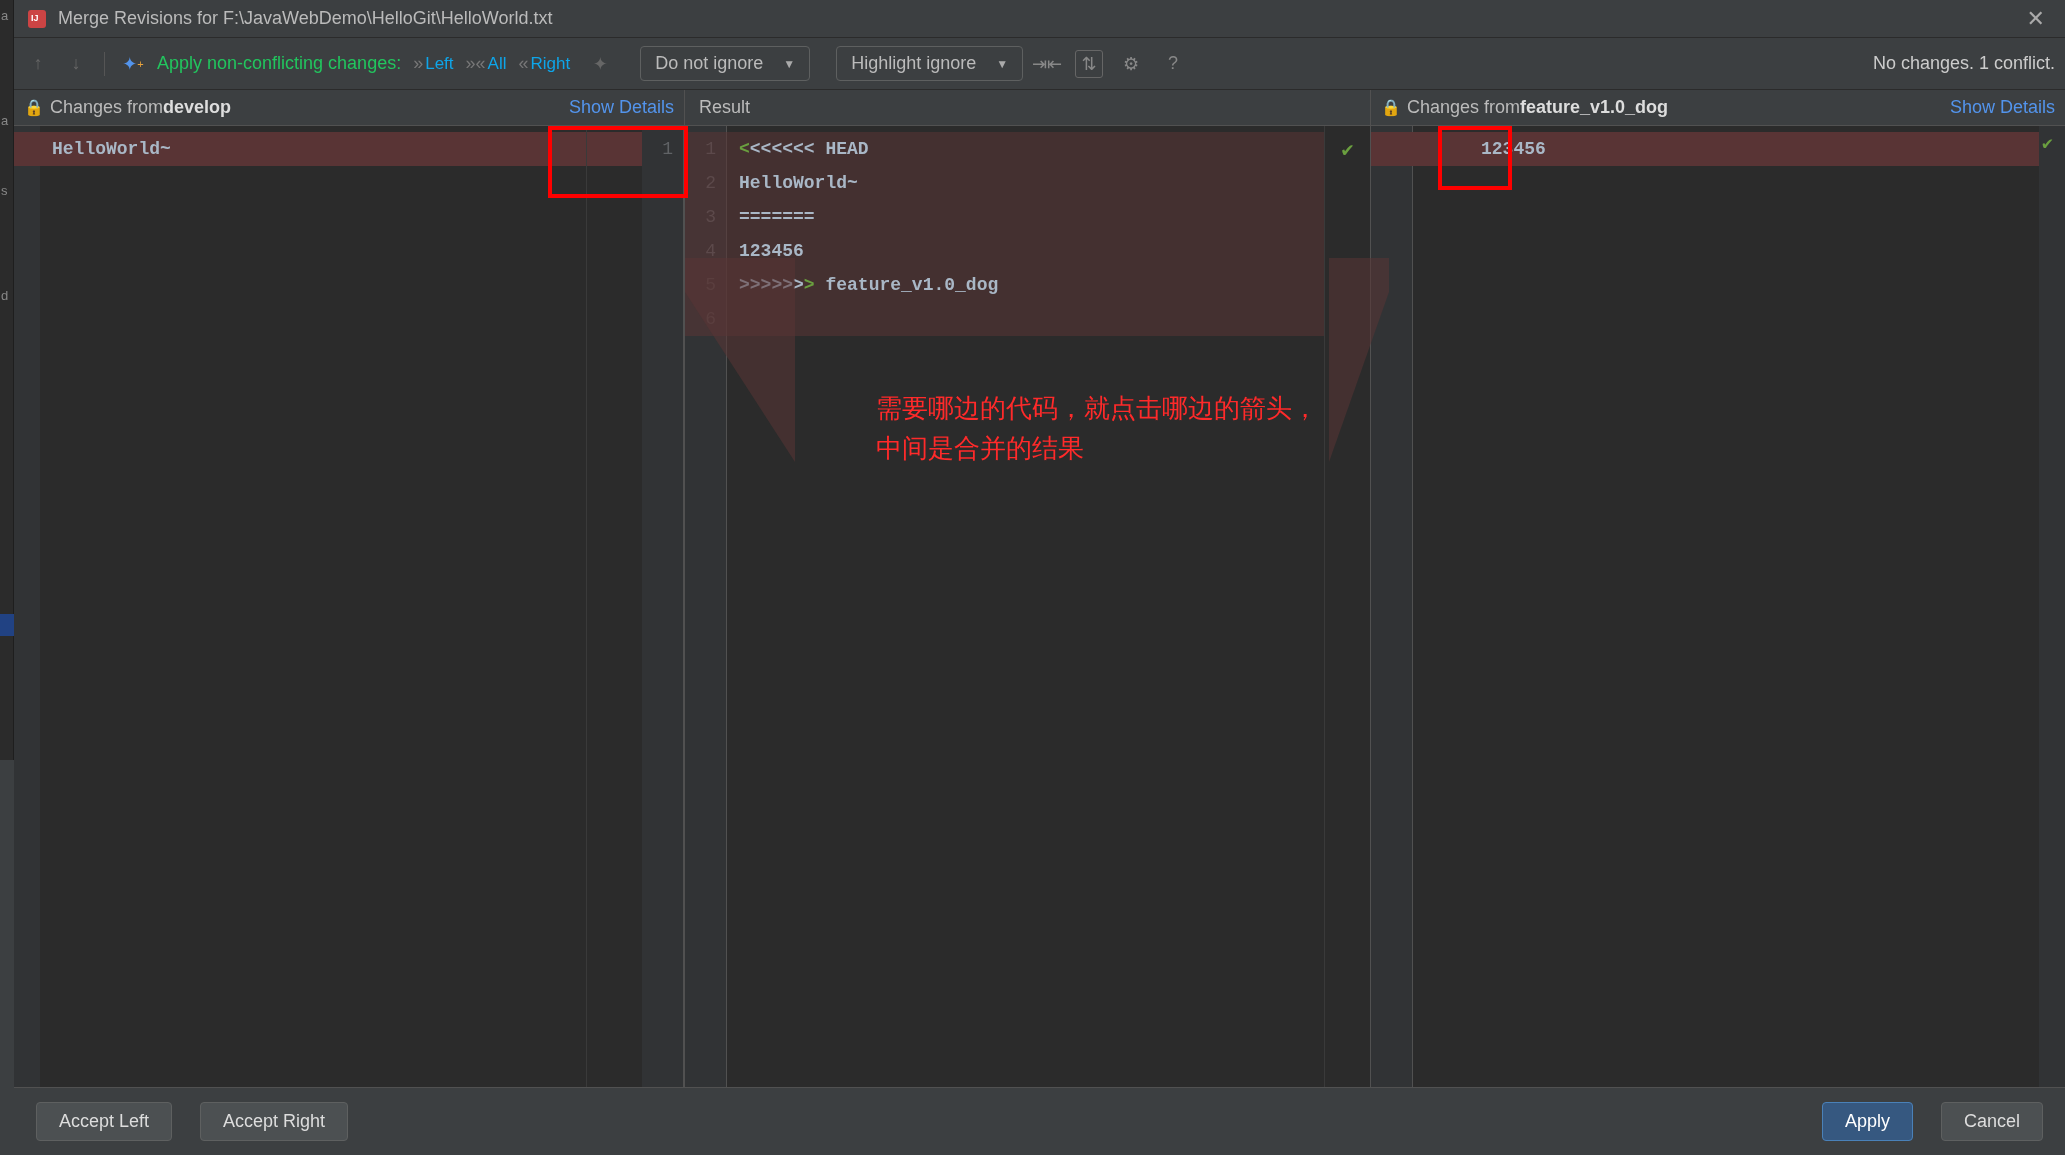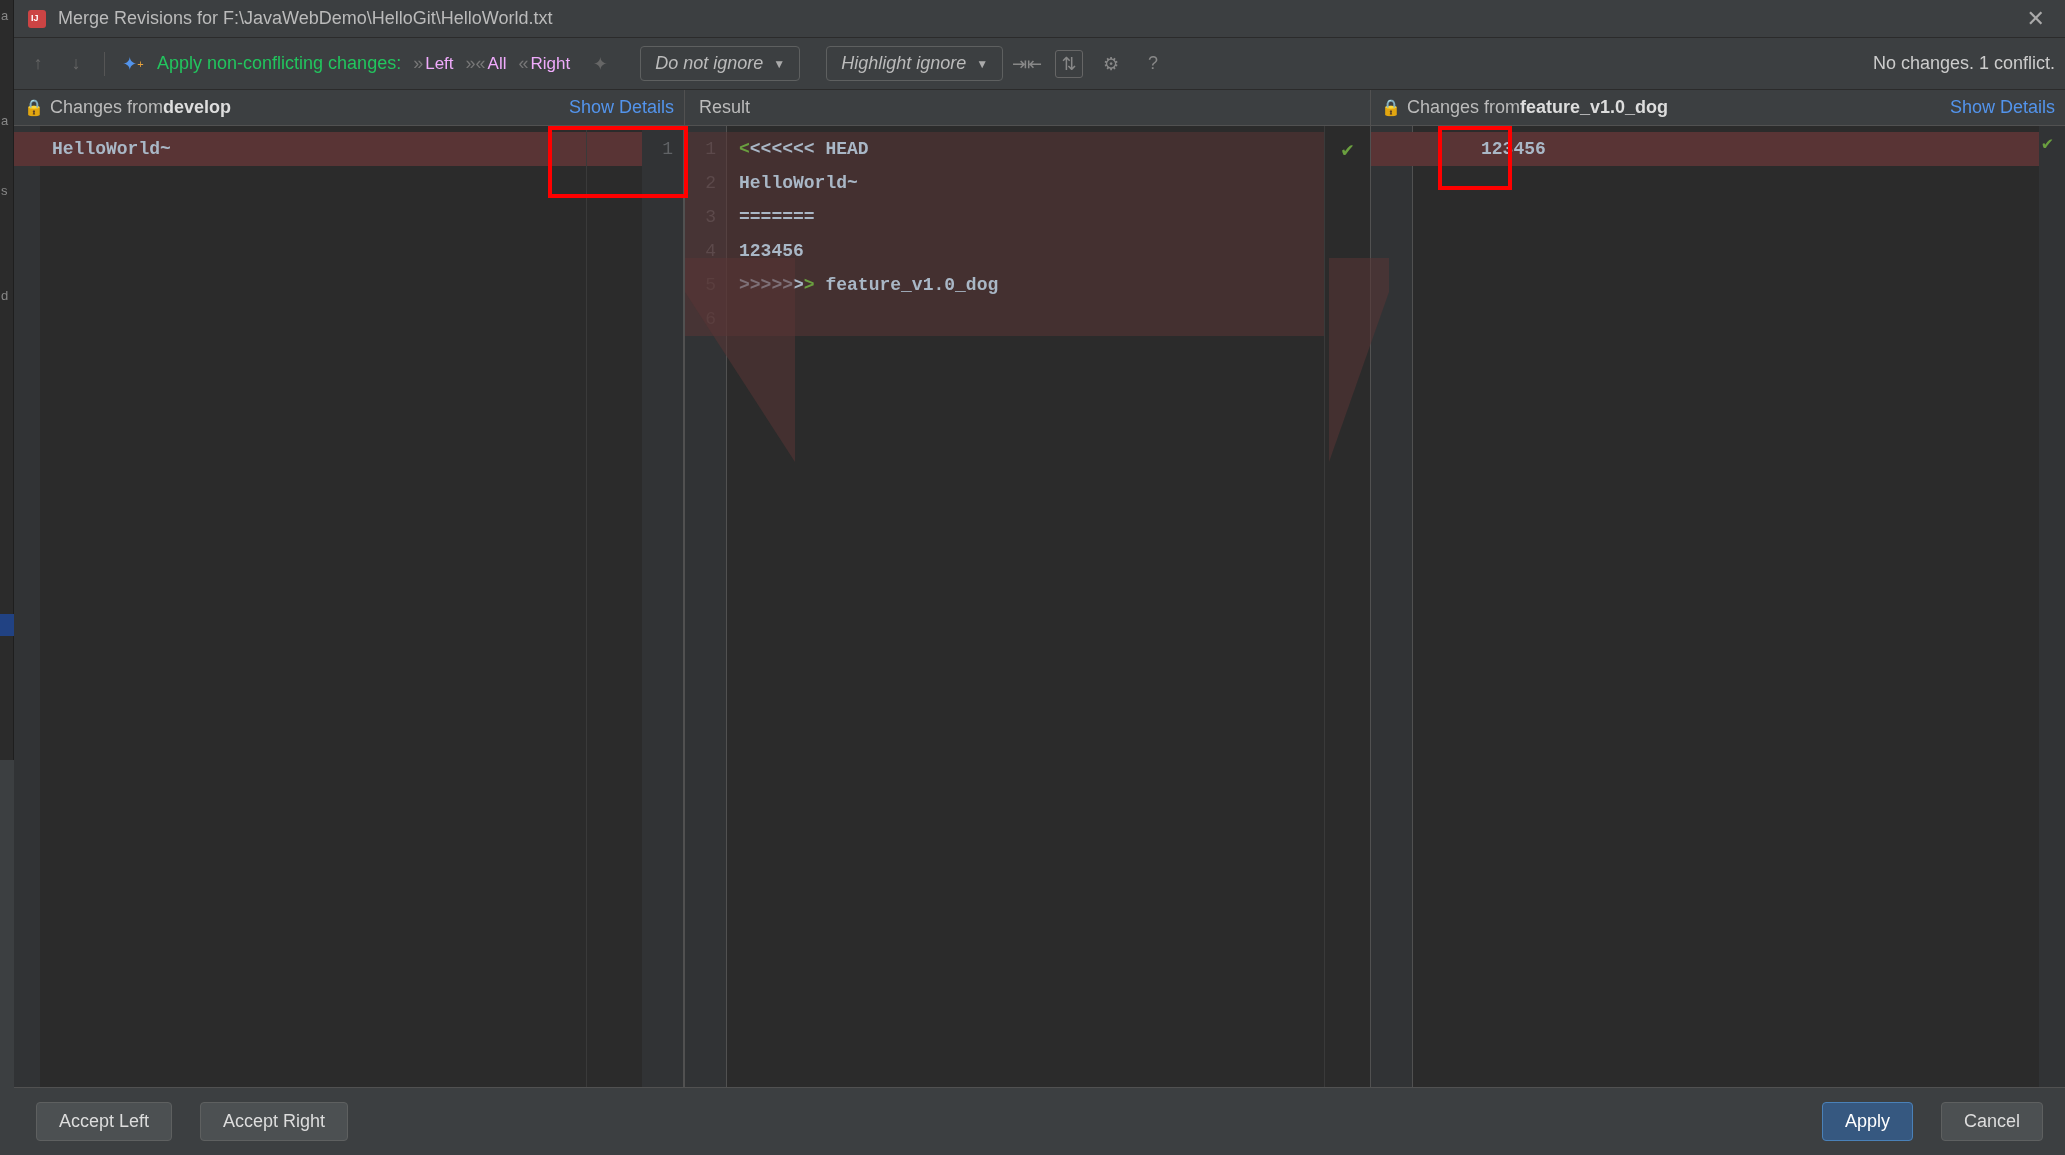--- a/index.html
+++ b/index.html
@@ -60,31 +60,30 @@
       width: 28px; height: 28px;
       display: flex; align-items: center; justify-content: center;
       color: #888; font-size: 18px;
       cursor: pointer;
     }
     .tbicon.disabled { color: #666; }
     .tbicon.magic { color: #5394ec; }
     .tblabel { color: #22c55e; font-size: 18px; }
     .tbgroup { display: flex; align-items: center; gap: 2px; margin-left: 2px; }
     .tbgroup .chev { color: #777; }
-    .tbgroup .txt { color: #f0abfc; font-size: 17px; }
+    .tbgroup .txt { color: #0ea5e9; font-size: 17px; }
     .tbdropdown {
       border: 1px solid #5e6060;
       background: #3c3f41;
       border-radius: 4px;
       padding: 6px 14px;
-      display: flex; align-items: center; gap: 10px;
+      display: flex; align-items: center; gap: 20px;
       color: #bbbbbb; font-size: 18px;
       cursor: pointer;
       margin-left: 16px;
-      font-style: italic;
     }
     .tbdropdown .arrow { color: #aaa; font-size: 12px; }
     .tbspacer { flex: 1; }
     .tbright { display: flex; align-items: center; gap: 14px; }
     .tbstatus { color: #ccc; font-size: 18px; margin-left: 16px; }
 
     .headers {
       height: 36px;
       display: flex;
       align-items: center;
@@ -401,14 +400,18 @@
   <div class="footer">
     <button class="btn">Accept Left</button>
     <button class="btn">Accept Right</button>
     <div class="spacer"></div>
     <button class="btn primary">Apply</button>
     <button class="btn">Cancel</button>
   </div>
 
   <div class="redbox left"></div>
   <div class="redbox right"></div>
+  <div class="annotation">
+    <div>需要哪边的代码，就点击哪边的箭头，</div>
+    <div>中间是合并的结果</div>
+  </div>
 
 </div>
 
 </body></html>

